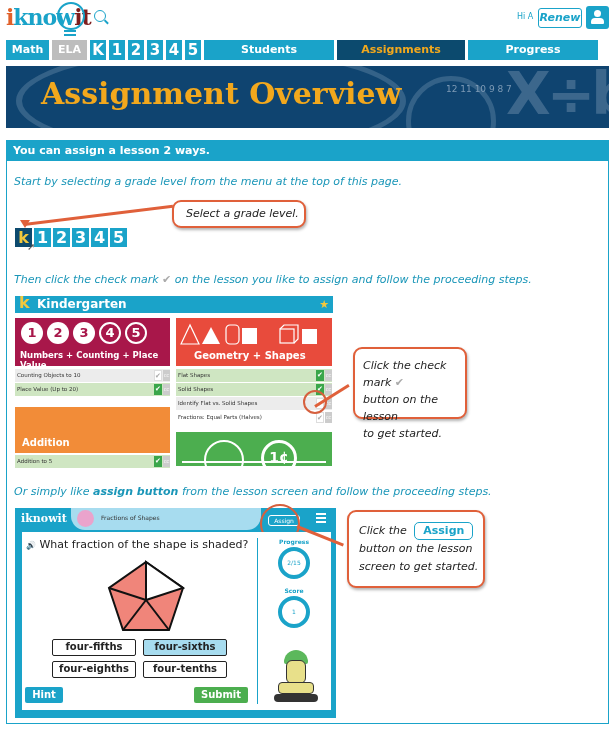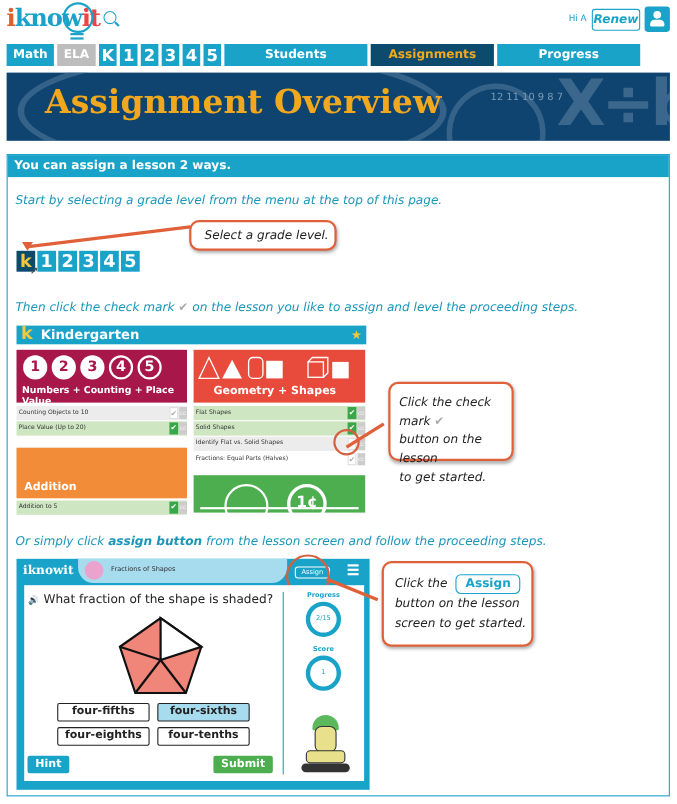--- a/index.html
+++ b/index.html
@@ -1,34 +1,34 @@
 <!DOCTYPE html>
 <html><head>
 <meta charset="utf-8">
 <style>
   * { box-sizing: border-box; margin: 0; padding: 0; }
   body { width: 615px; height: 731px; background: #fff; font-family: "DejaVu Sans", sans-serif; position: relative; overflow: hidden; }
   .topbar { position: absolute; left: 0; top: 0; width: 615px; height: 38px; }
   .logo { position: absolute; left: 6px; top: 4px; font-family: "DejaVu Serif", serif; font-weight: bold; font-size: 22px; letter-spacing: -1px; }
-  .logo .i1 { color: #e0602a; } .logo .know { color: #1aa3c9; } .logo .it { color: #ef4444; }
+  .logo .i1 { color: #e0602a; } .logo .know { color: #1aa3c9; } .logo .it { color: #7f1d1d; }
   .bulb { position: absolute; left: 57px; top: 2px; width: 28px; height: 28px; border: 2px solid #1aa3c9; border-radius: 50%; }
   .bulb-base { position: absolute; left: 64px; top: 30px; width: 12px; height: 6px; border-top: 2px solid #1aa3c9; border-bottom: 2px solid #1aa3c9; }
   .search { position: absolute; left: 94px; top: 10px; width: 12px; height: 12px; border: 1.5px solid #1aa3c9; border-radius: 50%; }
   .search::after { content: ""; position: absolute; left: 9px; top: 10px; width: 5px; height: 1.5px; background: #1aa3c9; transform: rotate(45deg); }
   .hi { position: absolute; left: 517px; top: 12px; font-size: 8px; color: #1aa3c9; }
   .renew { position: absolute; left: 538px; top: 8px; width: 44px; height: 20px; border: 1.5px solid #1aa3c9; border-radius: 3px; color: #1aa3c9; font-size: 11px; font-weight: bold; font-style: italic; text-align: center; line-height: 17px; }
   .user-btn { position: absolute; left: 586px; top: 6px; width: 23px; height: 23px; background: #1aa3c9; border-radius: 3px; }
   .user-btn .head { position: absolute; left: 8px; top: 4px; width: 7px; height: 7px; background: #fff; border-radius: 50%; }
   .user-btn .body { position: absolute; left: 5px; top: 12px; width: 13px; height: 6px; background: #fff; border-radius: 4px 4px 1px 1px; }
 
   .nav { position: absolute; top: 40px; left: 6px; height: 20px; display: flex; gap: 3px; }
   .nav div { background: #1aa3c9; color: #fff; font-weight: bold; font-size: 11px; text-align: center; line-height: 20px; height: 20px; }
   .nav .math { width: 43px; } .nav .ela { width: 35px; background: #bdbdbd; }
   .nav .g { width: 16px; font-size: 15px; }
-  .nav .students { width: 130px; } .nav .assign { width: 112px; background: #0c4a6e; color: #f2a81d; } .nav .progress { width: 130px; }
+  .nav .students { width: 130px; } .nav .assign { width: 128px; background: #0c4a6e; color: #f2a81d; } .nav .progress { width: 130px; }
 
   .banner { position: absolute; left: 6px; top: 66px; width: 603px; height: 62px; background: #0f4470; overflow: hidden; }
   .banner .arc { position: absolute; left: 10px; top: -20px; width: 390px; height: 110px; border: 6px solid #5a7fa0; border-radius: 50%; opacity: .5; }
   .banner .clock { position: absolute; left: 400px; top: 10px; width: 90px; height: 90px; border: 5px solid #5a7fa0; border-radius: 50%; opacity: .5; }
   .banner .nums { position: absolute; left: 440px; top: 18px; font-size: 9px; color: #7d9ab5; }
   .banner .sym { position: absolute; left: 500px; top: -6px; font-size: 58px; font-weight: bold; color: #5a7fa0; opacity: .6; font-family: "DejaVu Sans", sans-serif; letter-spacing: -4px; }
   .banner h1 { position: absolute; left: 35px; top: 10px; font-family: "DejaVu Serif", serif; font-size: 30px; font-weight: bold; color: #f2a81d; }
 
   .panel { position: absolute; left: 6px; top: 140px; width: 603px; height: 584px; border: 1.5px solid #1aa3c9; }
   .panel-head { height: 20px; background: #1aa3c9; color: #fff; font-size: 11px; font-weight: bold; padding-left: 6px; line-height: 20px; }
@@ -130,21 +130,21 @@
     <div>2</div>
     <div>3</div>
     <div>4</div>
     <div>5</div>
   </div>
   <div style="position:absolute; left:20px; top:100px; font-size:10px; color:#555;">➚</div>
 
   <div class="instr" style="top:132px">
     <span>Then click the check mark</span>
     <span style="color:#aaa">✔</span>
-    <span>on the lesson you like to assign and level the proceeding steps.</span>
+    <span>on the lesson you like to assign and follow the proceeding steps.</span>
   </div>
 
   <div class="kg">
     <div class="kg-head">
       <span class="kk">k</span>
       <span>Kindergarten</span>
       <span class="star">★</span>
     </div>
 
     <div class="tile" style="left:0; top:22px; width:155px; height:48px; background:#a8174a;">
@@ -188,21 +188,21 @@
   </div>
 
   <div class="arrow-line" style="left:308px; top:264px; width:40px; transform: rotate(-32deg);"></div>
   <div class="callout" style="left:346px; top:206px; width:114px; height:72px; padding:8px 0 0 8px; line-height:17px;">
     <div><span>Click the check mark</span> <span style="color:#aaa">✔</span></div>
     <div>button on the lesson</div>
     <div>to get started.</div>
   </div>
 
   <div class="instr" style="top:344px">
-    <span>Or simply click</span>
+    <span>Or simply like</span>
     <b>assign button</b>
     <span>from the lesson screen and follow the proceeding steps.</span>
   </div>
 
   <div class="lesson">
     <div class="lesson-top">
       <span class="lesson-logo">iknowit</span>
       <div class="lesson-title-bar">
         <span class="lesson-pink"></span>
         <span class="lesson-name">Fractions of Shapes</span>

